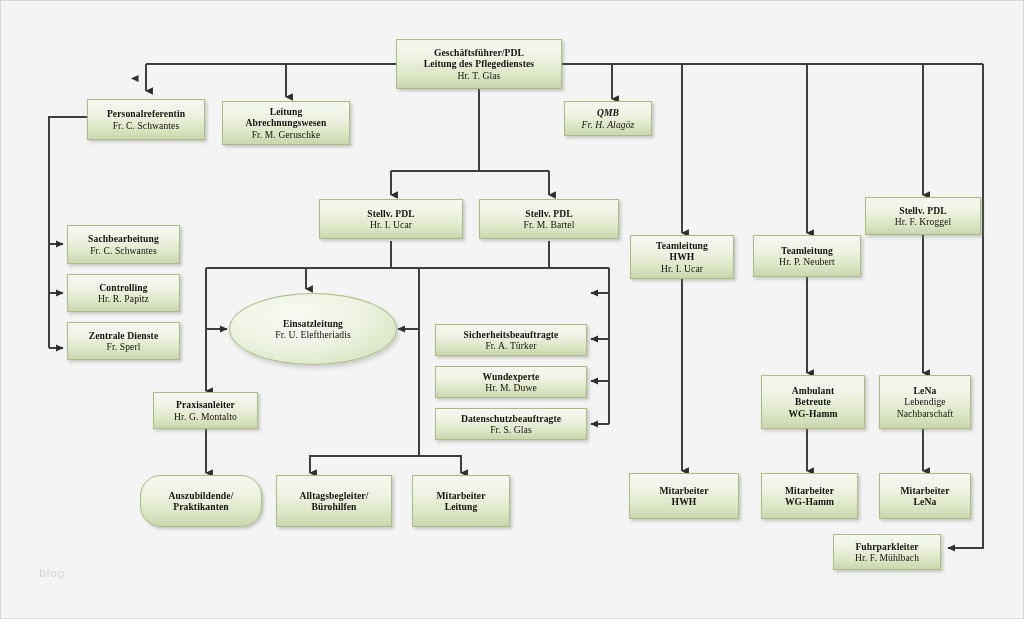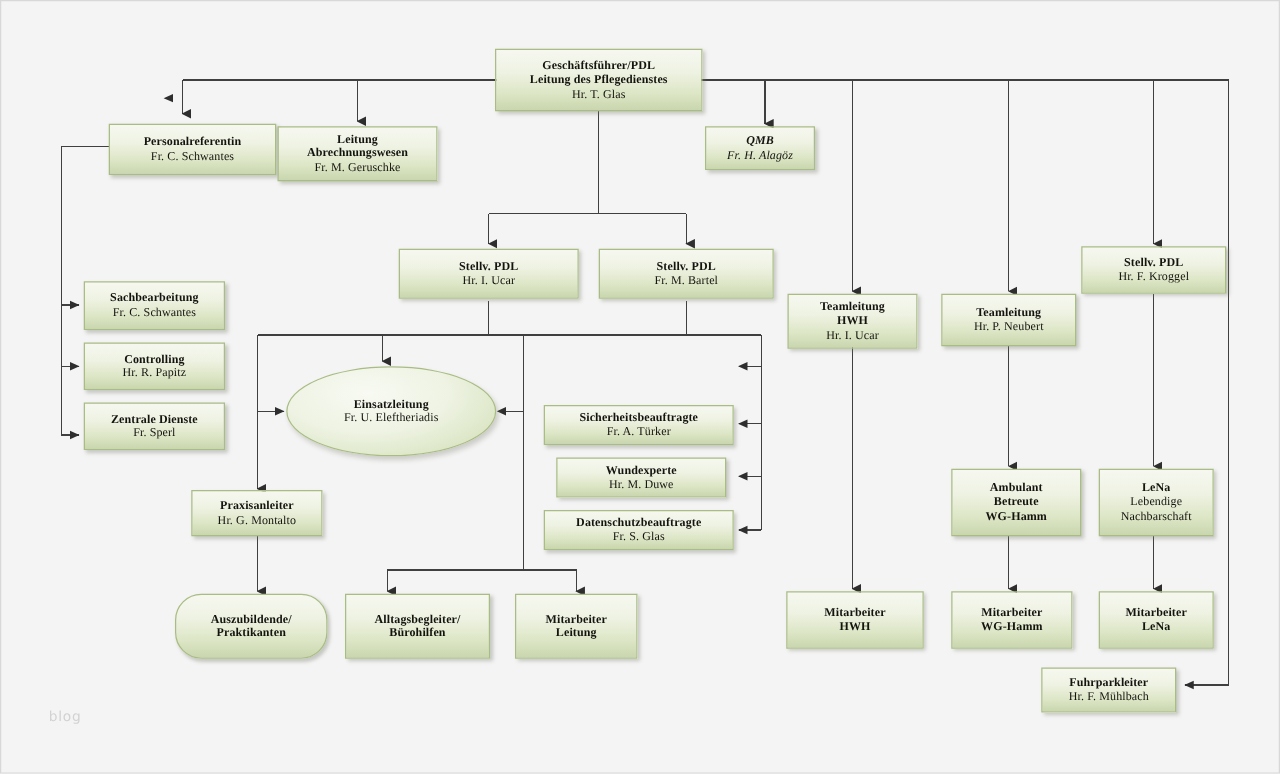--- a/index.html
+++ b/index.html
@@ -112,21 +112,21 @@
 
     </g>
   </svg>
 
   <div class="node" style="left:395px;top:38px;width:166px;height:50px;">
     <span class="t-bold">Geschäftsführer/PDL</span>
     <span class="t-bold">Leitung des Pflegedienstes</span>
     <span class="t-norm">Hr. T. Glas</span>
   </div>
 
-  <div class="node" style="left:86px;top:98px;width:134px;height:41px;">
+  <div class="node" style="left:86px;top:98px;width:118px;height:41px;">
     <span class="t-bold">Personalreferentin</span>
     <span class="t-norm">Fr. C. Schwantes</span>
   </div>
 
   <div class="node" style="left:221px;top:100px;width:128px;height:44px;">
     <span class="t-bold">Leitung</span>
     <span class="t-bold">Abrechnungswesen</span>
     <span class="t-norm">Fr. M. Geruschke</span>
   </div>
 
@@ -180,21 +180,21 @@
     <span class="t-bold">Einsatzleitung</span>
     <span class="t-norm">Fr. U. Eleftheriadis</span>
   </div>
 
 
   <div class="node" style="left:434px;top:323px;width:152px;height:32px;">
     <span class="t-bold">Sicherheitsbeauftragte</span>
     <span class="t-norm">Fr. A. Türker</span>
   </div>
 
-  <div class="node" style="left:444px;top:365px;width:136px;height:32px;">
+  <div class="node" style="left:434px;top:365px;width:152px;height:32px;">
     <span class="t-bold">Wundexperte</span>
     <span class="t-norm">Hr. M. Duwe</span>
   </div>
 
   <div class="node" style="left:434px;top:407px;width:152px;height:32px;">
     <span class="t-bold">Datenschutzbeauftragte</span>
     <span class="t-norm">Fr. S. Glas</span>
   </div>
 
   <div class="node" style="left:152px;top:391px;width:105px;height:37px;">

